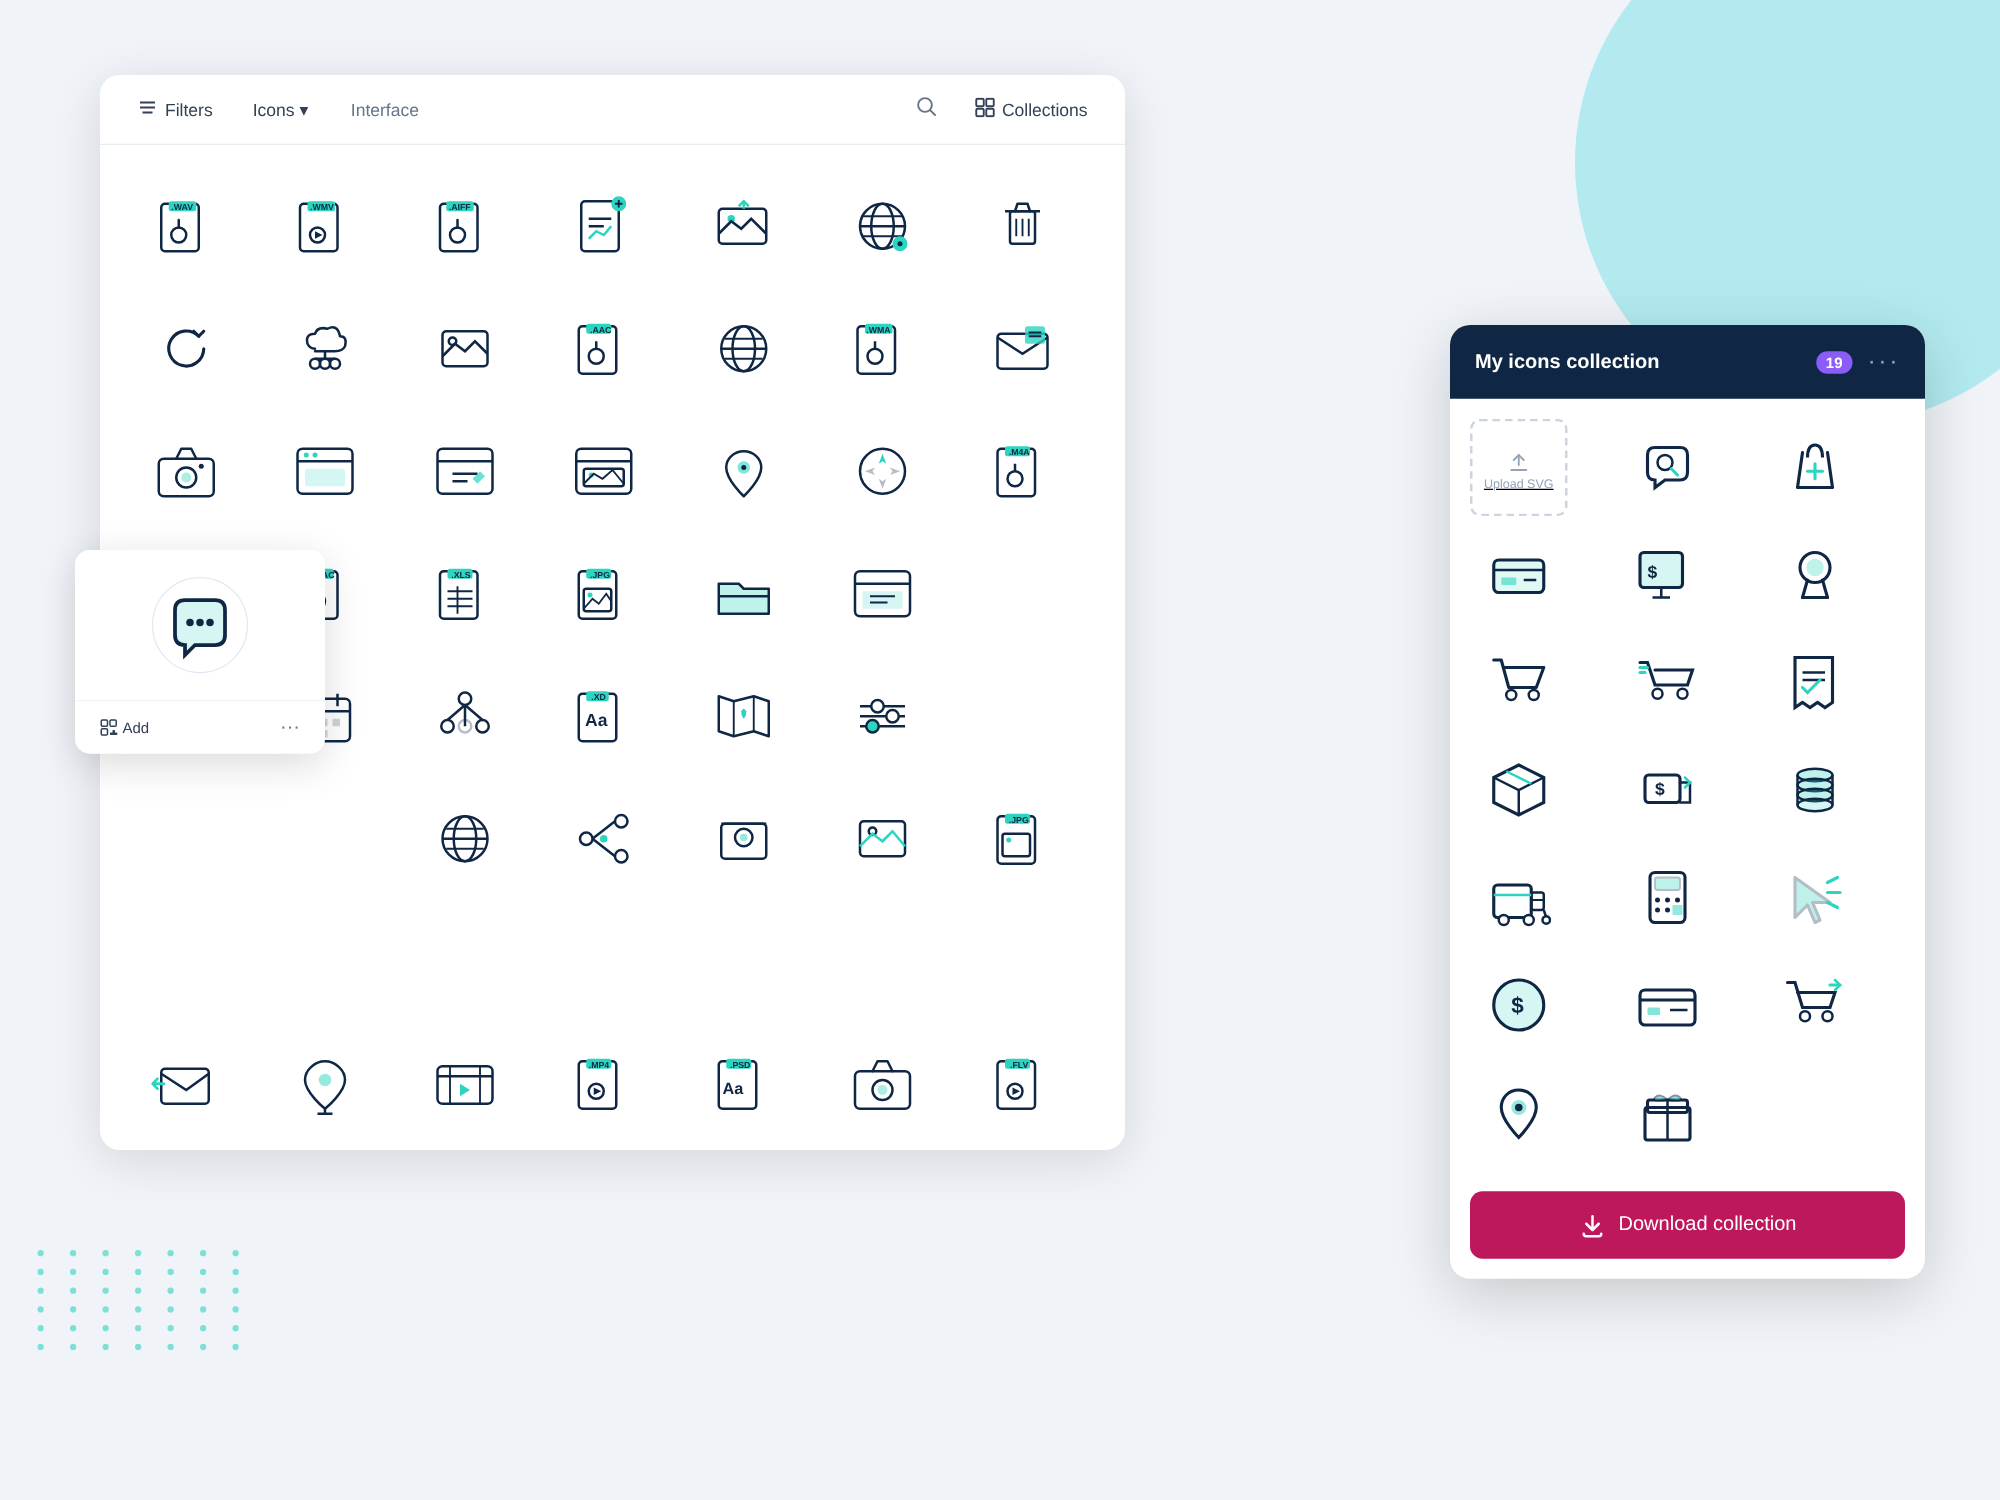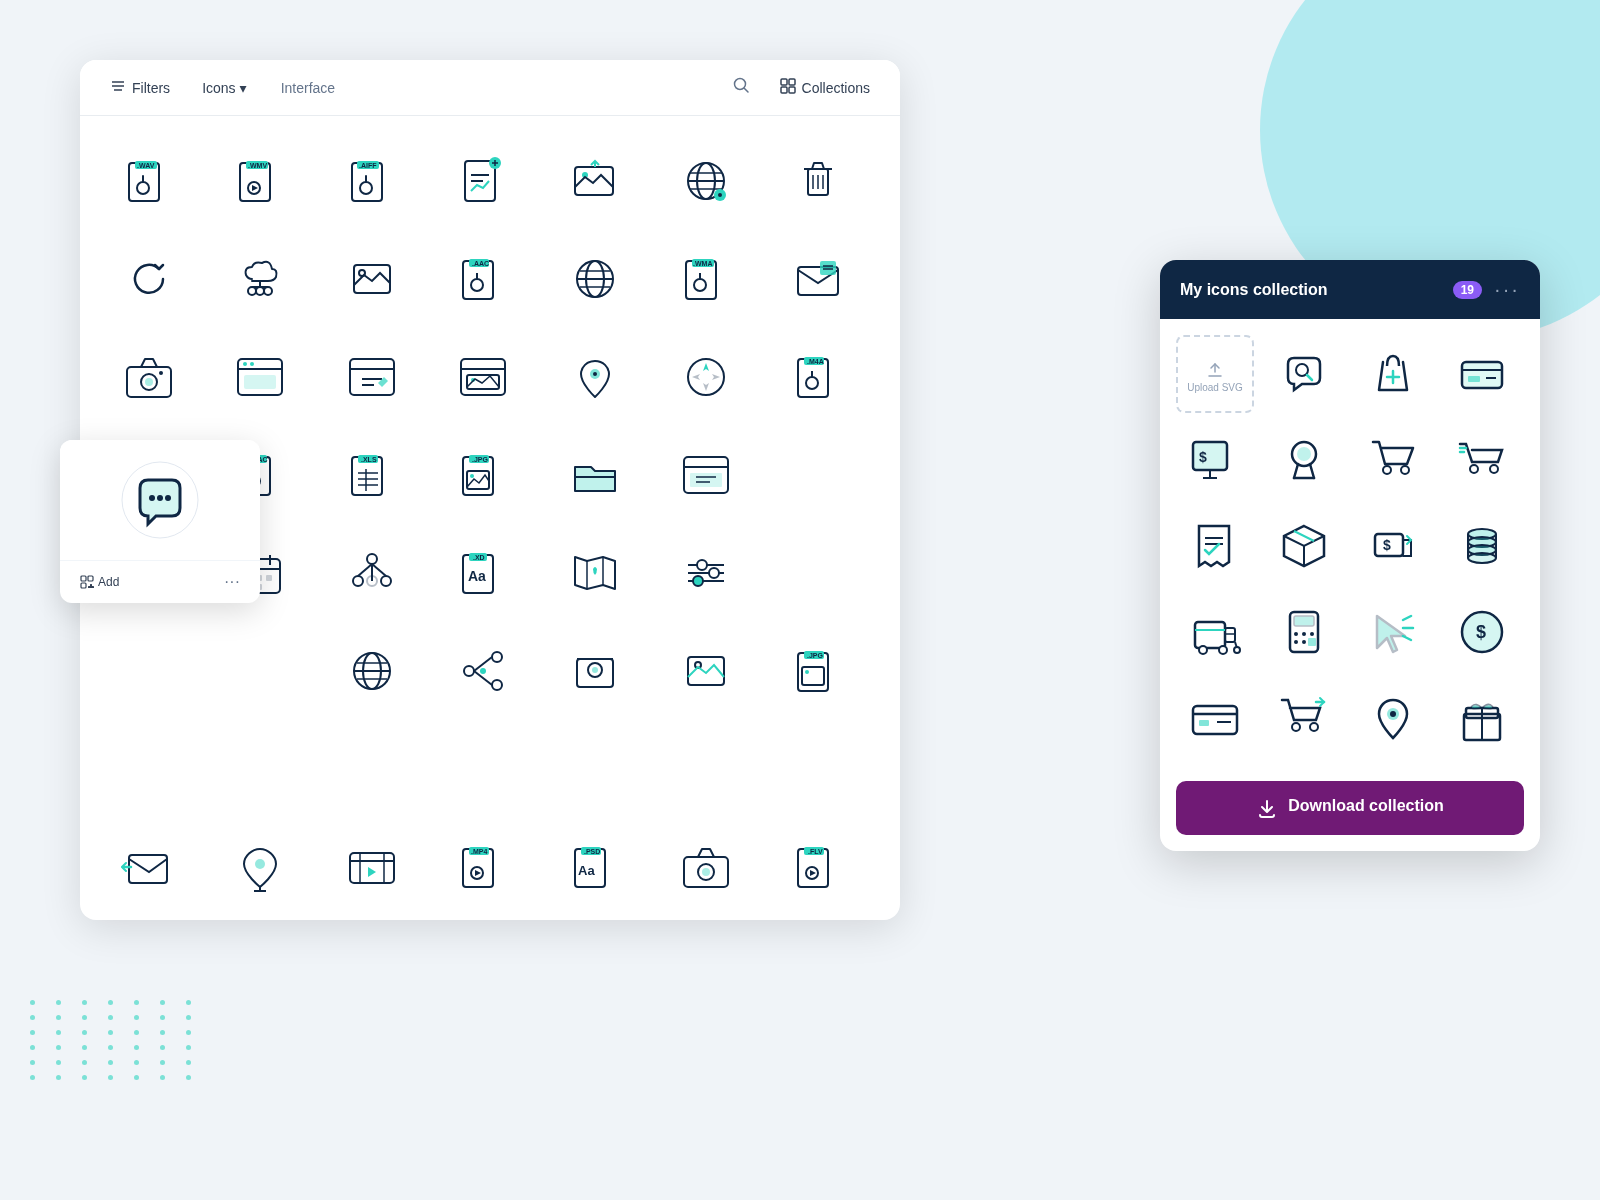--- a/index.html
+++ b/index.html
@@ -227,22 +227,23 @@
       color: #94a3b8;
       font-size: 20px;
       cursor: pointer;
       letter-spacing: 2px;
     }
 
     
     .panel-grid {
       padding: 16px;
       display: grid;
-      grid-template-columns: repeat(4, 1fr);
+      grid-template-columns: repeat(3, 1fr);
       gap: 8px;
+      text-decoration: underline;
     }
     .panel-icon-cell {
       width: 78px;
       height: 78px;
       display: flex;
       align-items: center;
       justify-content: center;
       border-radius: 8px;
       cursor: pointer;
     }
@@ -253,30 +254,30 @@
       color: #94a3b8;
       text-align: center;
       cursor: pointer;
       flex-direction: column;
       gap: 2px;
     }
 
     
     .download-btn {
       margin: 8px 16px 16px;
-      background: #701a75;
+      background: #be185d;
       color: white;
       border: none;
       border-radius: 10px;
       padding: 16px 24px;
       font-size: 16px;
-      font-weight: 700;
+      font-weight: 400;
       cursor: pointer;
       display: flex;
-      align-items: flex-start;
+      align-items: center;
       justify-content: center;
       gap: 10px;
       width: calc(100% - 32px);
       transition: background 0.15s;
     }
 
     
     .icon-outline {
       fill: none;
       stroke: #0f2744;

